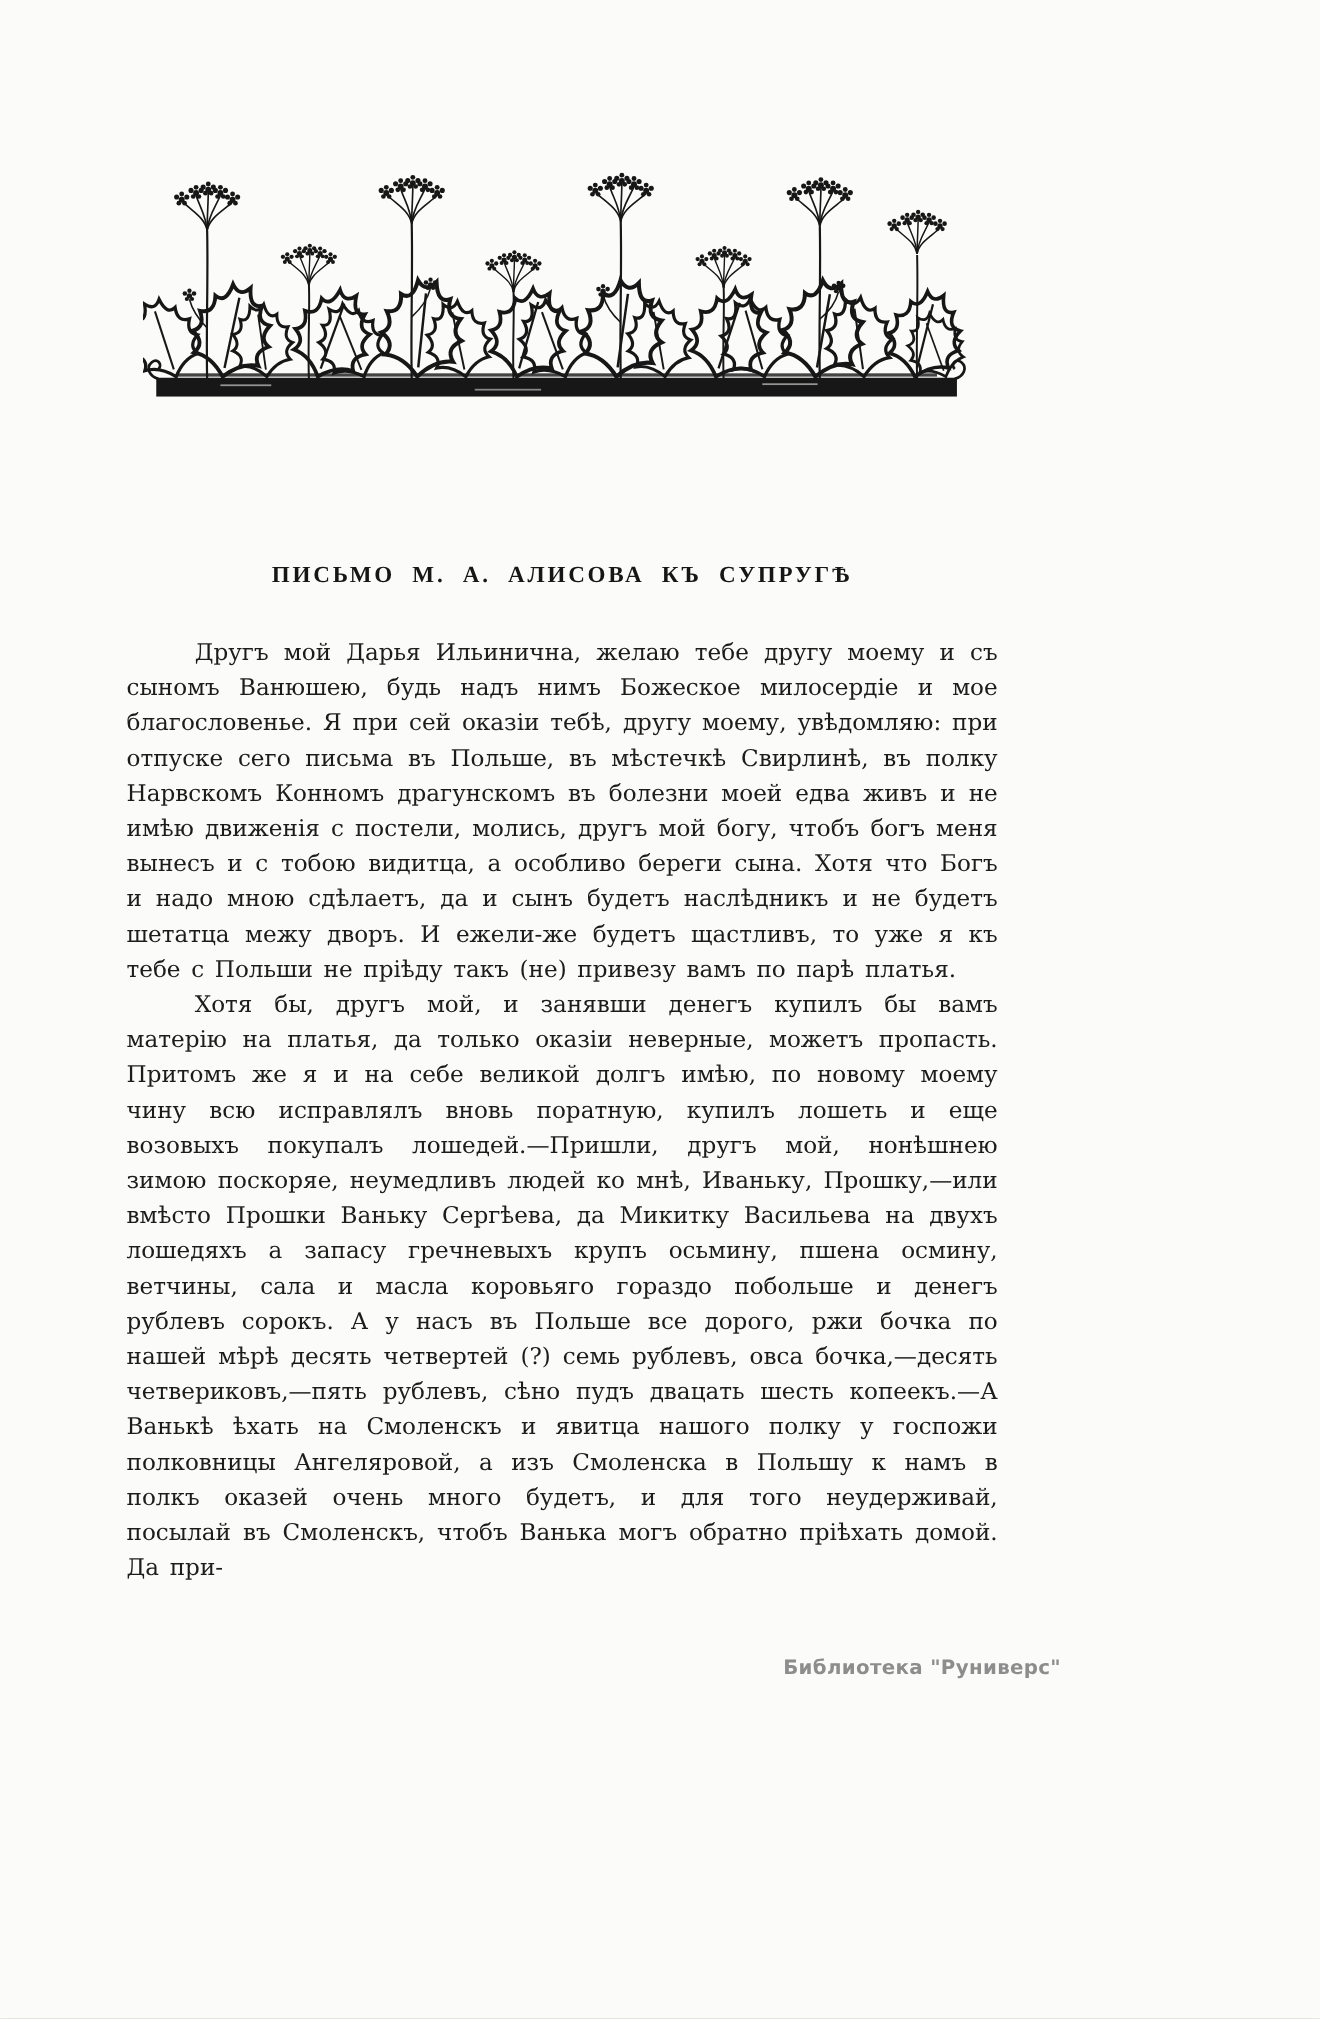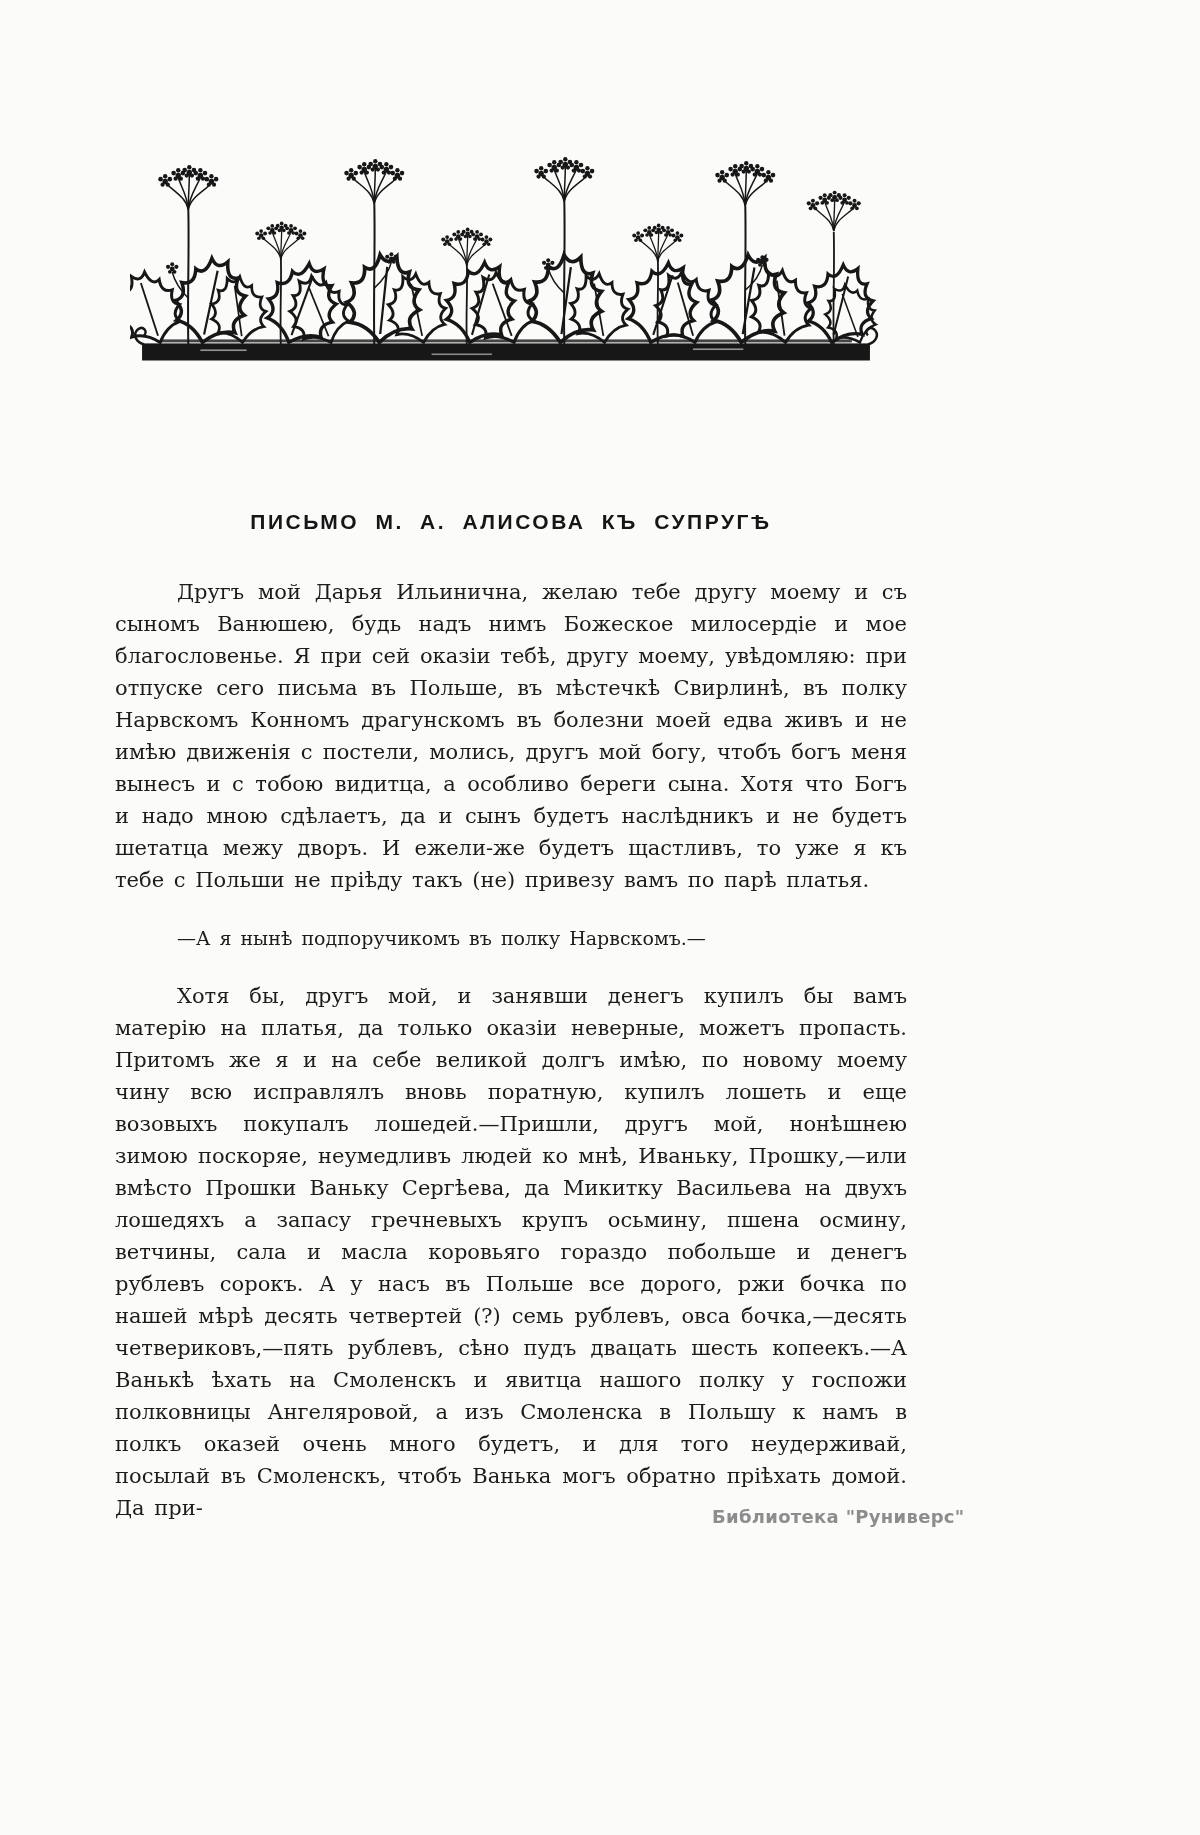--- a/index.html
+++ b/index.html
@@ -15,21 +15,21 @@
     position:absolute;
     left:130px;top:146px;
     width:752px;height:242px;
   }
   .text-col{
     position:absolute;
     left:115px;top:510px;
     width:792px;
   }
   .title{
-    font-family:Liberation Sans, sans-serif;
+    font-family:Liberation Serif, serif;
     font-weight:700;
     font-size:21px;
     letter-spacing:2.5px;
     word-spacing:8px;
     text-align:center;
     color:#161616;
     margin:0 0 42px 0;
   }
   .body-par{
     font-family:"DejaVu Serif","Liberation Serif",serif;
@@ -147,20 +147,19 @@
     <use href="#leafg" transform="translate(652 194) scale(2.3) rotate(-8)"></use>
     <use href="#leafg" transform="translate(698 194) scale(2.5) rotate(14)"></use>
     <use href="#leafg" transform="translate(726 194) scale(1.9) rotate(-20)"></use>
   </svg>
 
   <div class="text-col">
     <h1 class="title">ПИСЬМО М. А. АЛИСОВА КЪ СУПРУГѢ</h1>
 
     <p class="body-par">Другъ мой Дарья Ильинична, желаю тебе другу моему и съ сыномъ Ванюшею, будь надъ нимъ Божеское милосердіе и мое благословенье. Я при сей оказіи тебѣ, другу моему, увѣдомляю: при отпуске сего письма въ Польше, въ мѣстечкѣ Свирлинѣ, въ полку Нарвскомъ Конномъ драгунскомъ въ болезни моей едва живъ и не имѣю движенія с постели, молись, другъ мой богу, чтобъ богъ меня вынесъ и с тобою видитца, а особливо береги сына. Хотя что Богъ и надо мною сдѣлаетъ, да и сынъ будетъ наслѣдникъ и не будетъ шетатца межу дворъ. И ежели-же будетъ щастливъ, то уже я къ тебе с Польши не пріѣду такъ (не) привезу вамъ по парѣ платья.</p>
 
-    <p class="note-line">—А я нынѣ подпоручикомъ въ полку Нарвскомъ.—</p>
 
     <p class="body-par">Хотя бы, другъ мой, и занявши денегъ купилъ бы вамъ матерію на платья, да только оказіи неверные, можетъ пропасть. Притомъ же я и на себе великой долгъ имѣю, по новому моему чину всю исправлялъ вновь поратную, купилъ лошеть и еще возовыхъ покупалъ лошедей.—Пришли, другъ мой, нонѣшнею зимою поскоряе, неумедливъ людей ко мнѣ, Иваньку, Прошку,—или вмѣсто Прошки Ваньку Сергѣева, да Микитку Васильева на двухъ лошедяхъ а запасу гречневыхъ крупъ осьмину, пшена осмину, ветчины, сала и масла коровьяго гораздо побольше и денегъ рублевъ сорокъ. А у насъ въ Польше все дорого, ржи бочка по нашей мѣрѣ десять четвертей (?) семь рублевъ, овса бочка,—десять четвериковъ,—пять рублевъ, сѣно пудъ двацать шесть копеекъ.—А Ванькѣ ѣхать на Смоленскъ и явитца нашого полку у госпожи полковницы Ангеляровой, а изъ Смоленска в Польшу к намъ в полкъ оказей очень много будетъ, и для того неудерживай, посылай въ Смоленскъ, чтобъ Ванька могъ обратно пріѣхать домой. Да при-</p>
   </div>
 
   <div class="watermark">Библиотека "Руниверс"</div>
 
 </div>
 
 </body></html>

